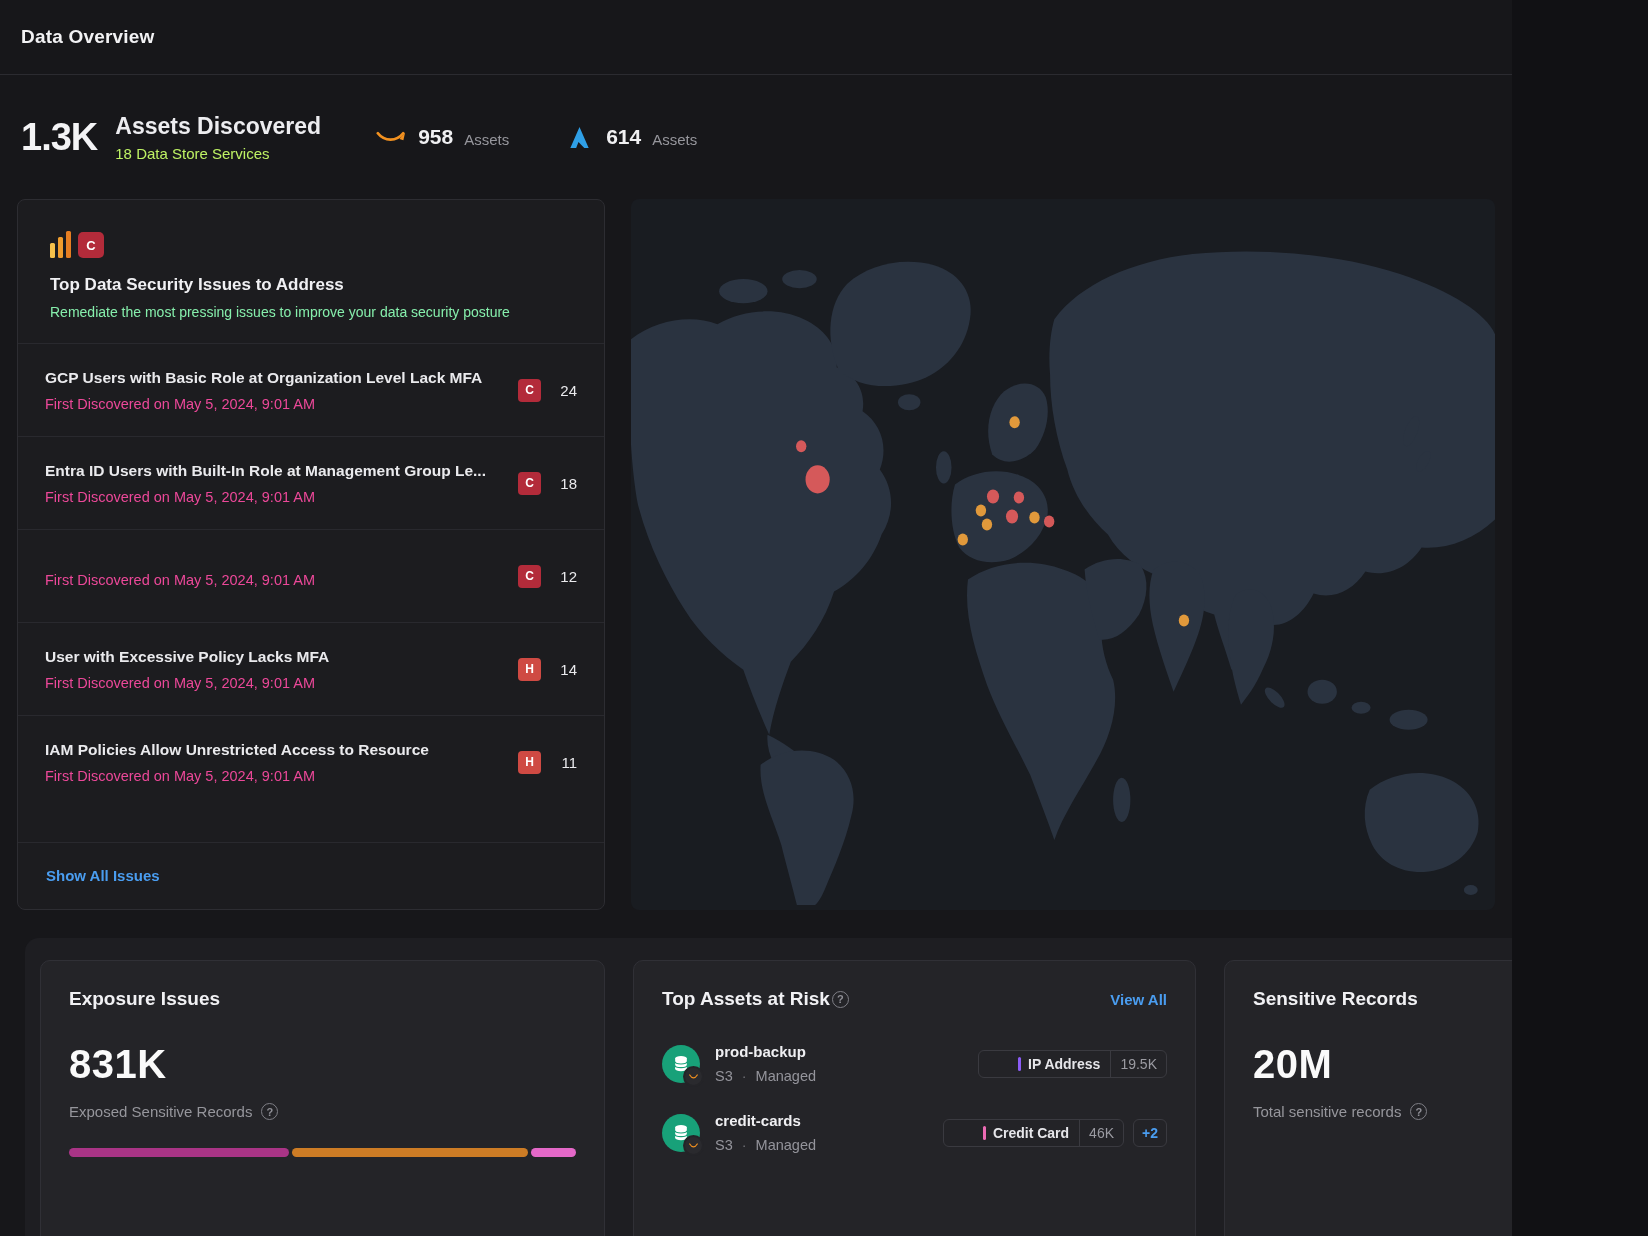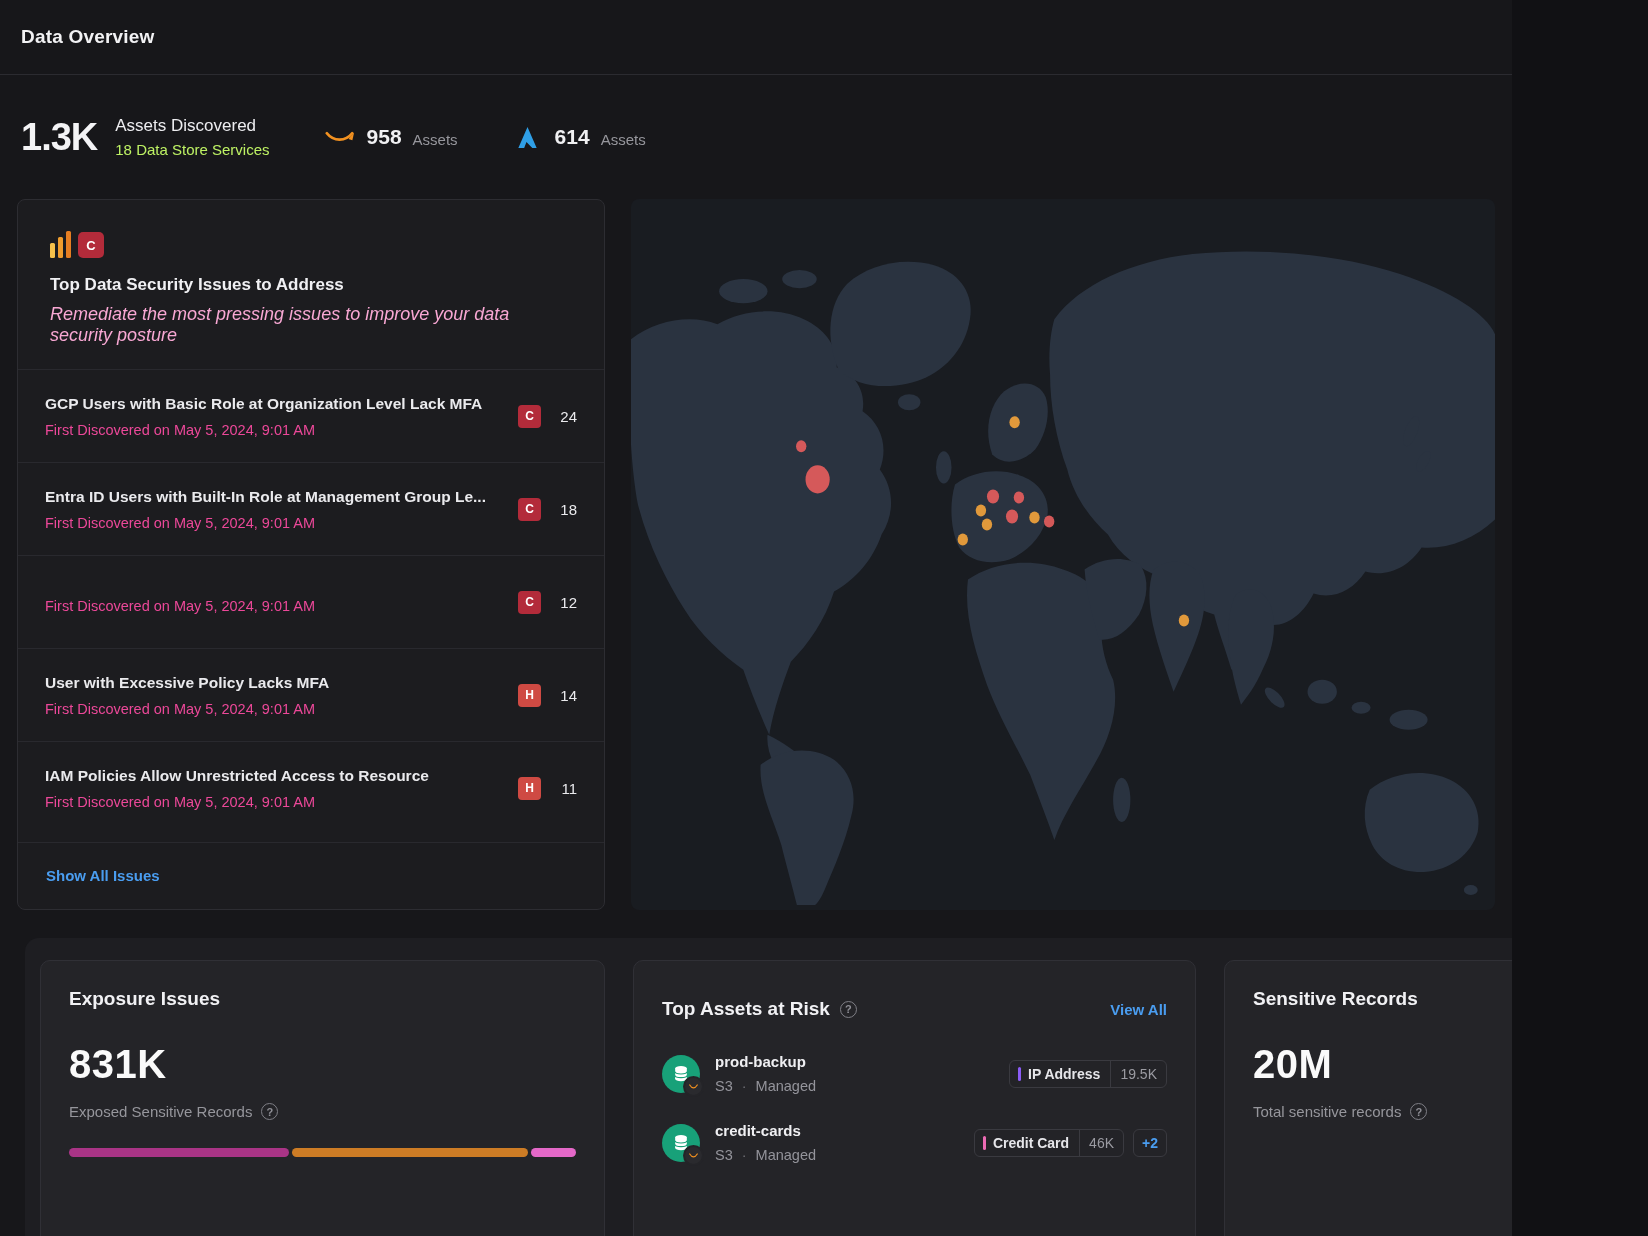--- a/index.html
+++ b/index.html
@@ -8,21 +8,21 @@
 
   
   .header{position:absolute;top:0;left:0;right:0;height:75px;border-bottom:1px solid #2b2b30;
           display:flex;align-items:center;padding-left:21px;box-sizing:border-box;}
   .page-title{font-size:19px;font-weight:700;color:#f2f2f4;margin:0;letter-spacing:.2px;}
 
   
   .stats-row{position:absolute;top:76px;left:21px;height:122px;display:flex;align-items:center;}
   .stat-big{display:flex;align-items:center;gap:18px;}
   .big-num{font-size:38px;font-weight:700;color:#f4f4f6;letter-spacing:-1px;}
-  .stat-labels .l1{font-size:17px;font-weight:400;color:#ededf0;}
+  .stat-labels .l1{font-size:23px;font-weight:700;color:#ededf0;}
   .stat-labels .l2{font-size:15px;color:#bef264;margin-top:5px;}
   .provider{display:flex;align-items:center;gap:11px;margin-left:54px;}
   .provider .count{font-size:21px;font-weight:700;color:#f0f0f2;}
   .provider .plabel{font-size:15px;color:#96969c;position:relative;top:2px;}
   .picon{display:flex;align-items:center;justify-content:center;width:32px;height:28px;}
 
   
   .main-row{position:absolute;top:199px;left:17px;right:17px;height:711px;display:flex;gap:26px;}
 
   .issues-card{width:588px;flex:none;background:#1c1c1f;border:1px solid #2d2d32;border-radius:8px;
@@ -30,21 +30,21 @@
   .issues-head{padding:30px 30px 23px 32px;}
   .issues-icon-row{display:flex;align-items:flex-end;gap:5px;height:28px;}
   .bars{display:flex;align-items:flex-end;gap:3px;margin-right:2px;}
   .bars i{display:block;width:5px;border-radius:1.5px;}
   .bars .b1{height:15px;background:#f6c14b;}
   .bars .b2{height:21px;background:#f09d2e;}
   .bars .b3{height:27px;background:#e67e22;}
   .badge-c{width:26px;height:26px;border-radius:5px;display:flex;align-items:center;justify-content:center;
            font-size:13px;font-weight:700;color:#fff;}
   .issues-title{font-size:17px;font-weight:700;color:#f0f0f3;margin-top:17px;}
-  .issues-sub{font-size:18px;color:#f9a8d4;margin-top:9px;font-style:italic;}
+  .issues-sub{font-size:14px;color:#86efac;margin-top:9px;}
   .issue-row{border-top:1px solid #29292e;padding:0 27px;height:93px;display:flex;align-items:center;
              box-sizing:border-box;cursor:pointer;}
   .issue-main{flex:1;min-width:0;padding-right:10px;}
   .issue-title{font-size:15.5px;font-weight:600;color:#eaeaed;line-height:1.3;}
   .issue-sub{font-size:14.5px;color:#ec4899;margin-top:8px;}
   .sev-badge{width:23px;height:23px;border-radius:4px;display:flex;align-items:center;justify-content:center;
              font-size:12px;font-weight:700;color:#fff;flex:none;}
   .issue-count{width:36px;text-align:right;font-size:15px;color:#eaeaed;flex:none;}
   .issues-footer{border-top:1px solid #29292e;padding:24px 28px;margin-top:auto;}
   .show-all{color:#4a9df0;font-size:15px;font-weight:600;cursor:pointer;}
@@ -63,34 +63,34 @@
   .assets-card{width:563px;}
   .sensitive-card{width:565px;}
   .card-title{font-size:19px;font-weight:700;color:#f1f1f4;}
   .metric-value{font-size:40px;font-weight:600;color:#fafafa;margin-top:32px;letter-spacing:.5px;}
   .metric-label{display:flex;align-items:center;gap:9px;font-size:15px;color:#96969c;margin-top:16px;}
   .qmark{width:17px;height:17px;border-radius:50%;border:1px solid #7f7f86;color:#8f8f96;font-size:11px;
          display:inline-flex;align-items:center;justify-content:center;font-weight:700;flex:none;box-sizing:border-box;}
   .exposure-bar{display:flex;gap:3px;height:9px;margin-top:28px;}
   .bar-seg{border-radius:5px;height:100%;}
 
-  .assets-head{display:flex;align-items:center;gap:10px;margin-top:10px;}
+  .assets-head{display:flex;align-items:center;gap:2px;}
   .view-all{margin-left:auto;color:#4a9df0;font-size:15px;font-weight:600;cursor:pointer;}
   .asset-row{display:flex;align-items:center;margin-top:33px;cursor:pointer;}
   .asset-avatar{width:38px;height:38px;border-radius:50%;background:#18a179;position:relative;
                 display:flex;align-items:center;justify-content:center;flex:none;}
   .avatar-badge{position:absolute;right:-4px;bottom:-4px;width:17px;height:17px;border-radius:50%;
                 background:#2a2a2e;border:2px solid #242428;display:flex;align-items:center;justify-content:center;}
   .asset-info{margin-left:15px;min-width:0;}
   .asset-name{font-size:15px;font-weight:700;color:#efeff2;}
   .asset-meta{display:flex;align-items:center;gap:9px;font-size:14.5px;color:#94949b;margin-top:8px;}
   .dotsep{color:#6f6f76;}
   .tag-group{margin-left:auto;display:flex;align-items:center;gap:9px;}
   .tag-pill{display:flex;align-items:stretch;border:1px solid #3a3a40;border-radius:6px;overflow:hidden;
-            height:28px;box-sizing:border-box;background:#232327;}
+            height:28px;box-sizing:border-box;background:#232327;padding-left:31px;}
   .tag-name{display:flex;align-items:center;gap:7px;padding:0 10px 0 8px;font-size:14px;font-weight:600;color:#e6e6ea;}
   .tag-accent{width:3px;height:14px;border-radius:2px;flex:none;}
   .tag-count{display:flex;align-items:center;padding:0 9px;border-left:1px solid #3a3a40;font-size:14px;color:#9b9ba2;}
   .tag-extra{display:flex;align-items:center;height:28px;padding:0 8px;border:1px solid #3a3a40;border-radius:6px;
              color:#4a9df0;font-size:14px;font-weight:600;box-sizing:border-box;background:#232327;}
 </style>
 </head>
 <body>
 
 <div class="page">

